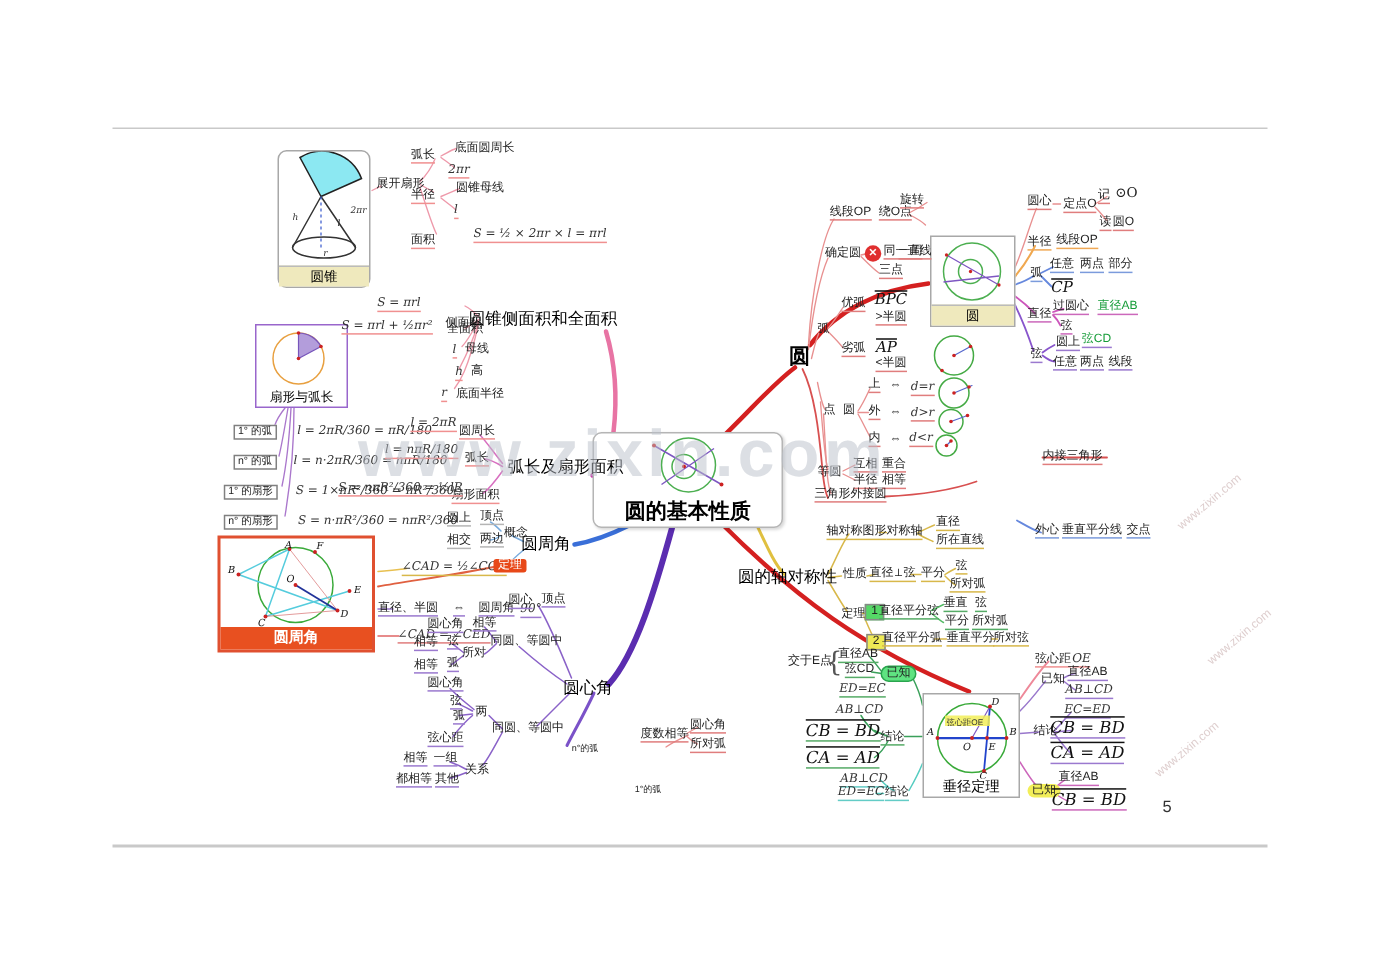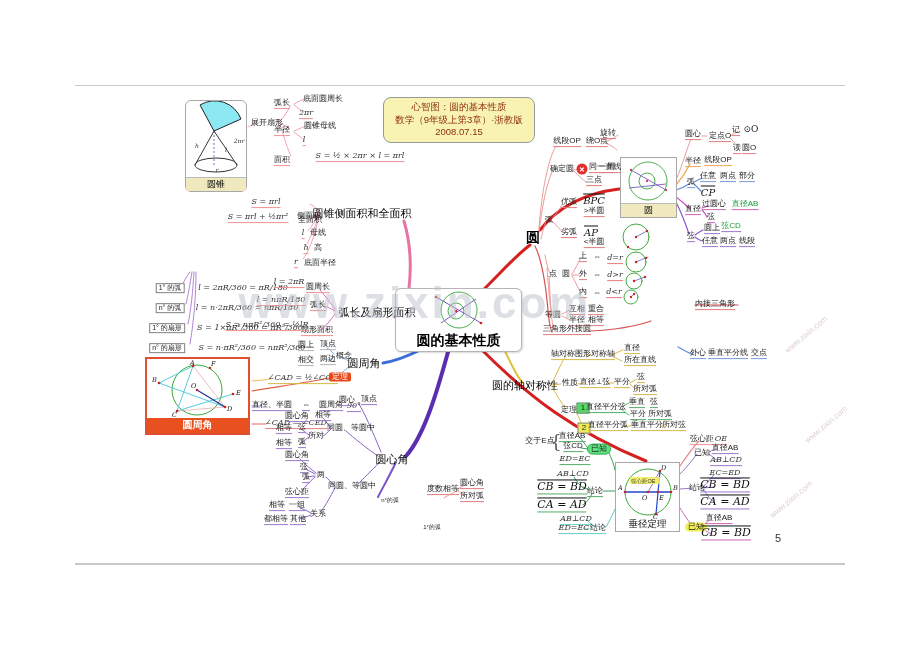--- a/index.html
+++ b/index.html
@@ -246,25 +246,20 @@
         <circle cx="628" cy="247" r="1.2"></circle>
       <circle cx="636" cy="262" r="1.2"></circle>
         <circle cx="646" cy="258" r="1.2"></circle>
       <circle cx="634" cy="281" r="1.2"></circle>
         <circle cx="645" cy="277" r="1.2"></circle>
       <circle cx="631" cy="297" r="1.2"></circle>
         <circle cx="634" cy="294" r="1.2"></circle>
     </g>
   </svg>
 
-  <div id="title-box">
-    <div>心智图：圆的基本性质</div>
-    <div>数学（9年级上第3章）·浙教版</div>
-    <div>2008.07.15</div>
-  </div>
 
   <div class="node" style="left:185px;top:100px;width:62px;height:92px;border-radius:6px;">
     <svg width="60" height="76">
       <path d="M28,30 L14,4 A28,28 0 0 1 55,18 Z" fill="#8ce8f2" stroke="#222" stroke-width="1"></path>
       <ellipse cx="30" cy="64" rx="21" ry="7" fill="none" stroke="#333" stroke-width="1"></ellipse>
       <path d="M28,30 L9,64 M28,30 L51,64" stroke="#333" stroke-width="1"></path>
       <path d="M28,30 L28,64" stroke="#3355cc" stroke-width="0.8" stroke-dasharray="2,2"></path>
     </svg>
     <div class="cap cream" style="height:13px;font-size:9px;border-top:1px solid #bbb;">圆锥</div>
   </div>
@@ -274,20 +269,30 @@
       <circle cx="63" cy="21" r="18" fill="none" stroke="#4caf50" stroke-width="1"></circle>
       <circle cx="60" cy="22" r="8" fill="none" stroke="#4caf50" stroke-width="1"></circle>
       <path d="M40,8 L85,34 M45,34 L80,10" stroke="#7e57c2" stroke-width="1"></path>
       <circle cx="40" cy="8" r="1.3" fill="#cc2222"></circle>
         <circle cx="85" cy="34" r="1.3" fill="#cc2222"></circle>
         <circle cx="60" cy="22" r="1.3" fill="#cc2222"></circle>
     </svg>
     <div class="cap">圆的基本性质</div>
   </div>
 
+  <div class="node" style="left:170px;top:216px;width:62px;height:56px;border:1.5px solid #9966cc;">
+    <svg width="59" height="42">
+      <circle cx="28" cy="22" r="17" fill="none" stroke="#e8a040" stroke-width="1"></circle>
+      <path d="M28,22 L28,5 A17,17 0 0 1 43,14 Z" fill="#b39ddb" stroke="#7755bb" stroke-width="0.8"></path>
+      <circle cx="28" cy="5" r="1.2" fill="#cc2222"></circle>
+        <circle cx="43" cy="14" r="1.2" fill="#cc2222"></circle>
+        <circle cx="28" cy="22" r="1.2" fill="#cc2222"></circle>
+    </svg>
+    <div class="cap" style="height:12px;font-size:8.5px;">扇形与弧长</div>
+  </div>
 
   <div class="node" style="left:145px;top:357px;width:105px;height:78px;border:2px solid #e05030;">
     <svg width="101" height="60">
       <circle cx="50" cy="31" r="25" fill="none" stroke="#3aaa3a" stroke-width="1"></circle>
       <path d="M30,52 L46,7 M12,24 L78,48 M12,24 L46,7 M30,52 L86,35" stroke="#55ccdd" stroke-width="1"></path>
       <path d="M30,52 L78,48 M46,7 L78,48" stroke="#e09090" stroke-width="0.6"></path>
       <path d="M50,31 L78,48" stroke="#223399" stroke-width="1.2"></path>
       <g fill="#cc2222">
           <circle cx="46" cy="7" r="1.3"></circle>
           <circle cx="12" cy="24" r="1.3"></circle>

